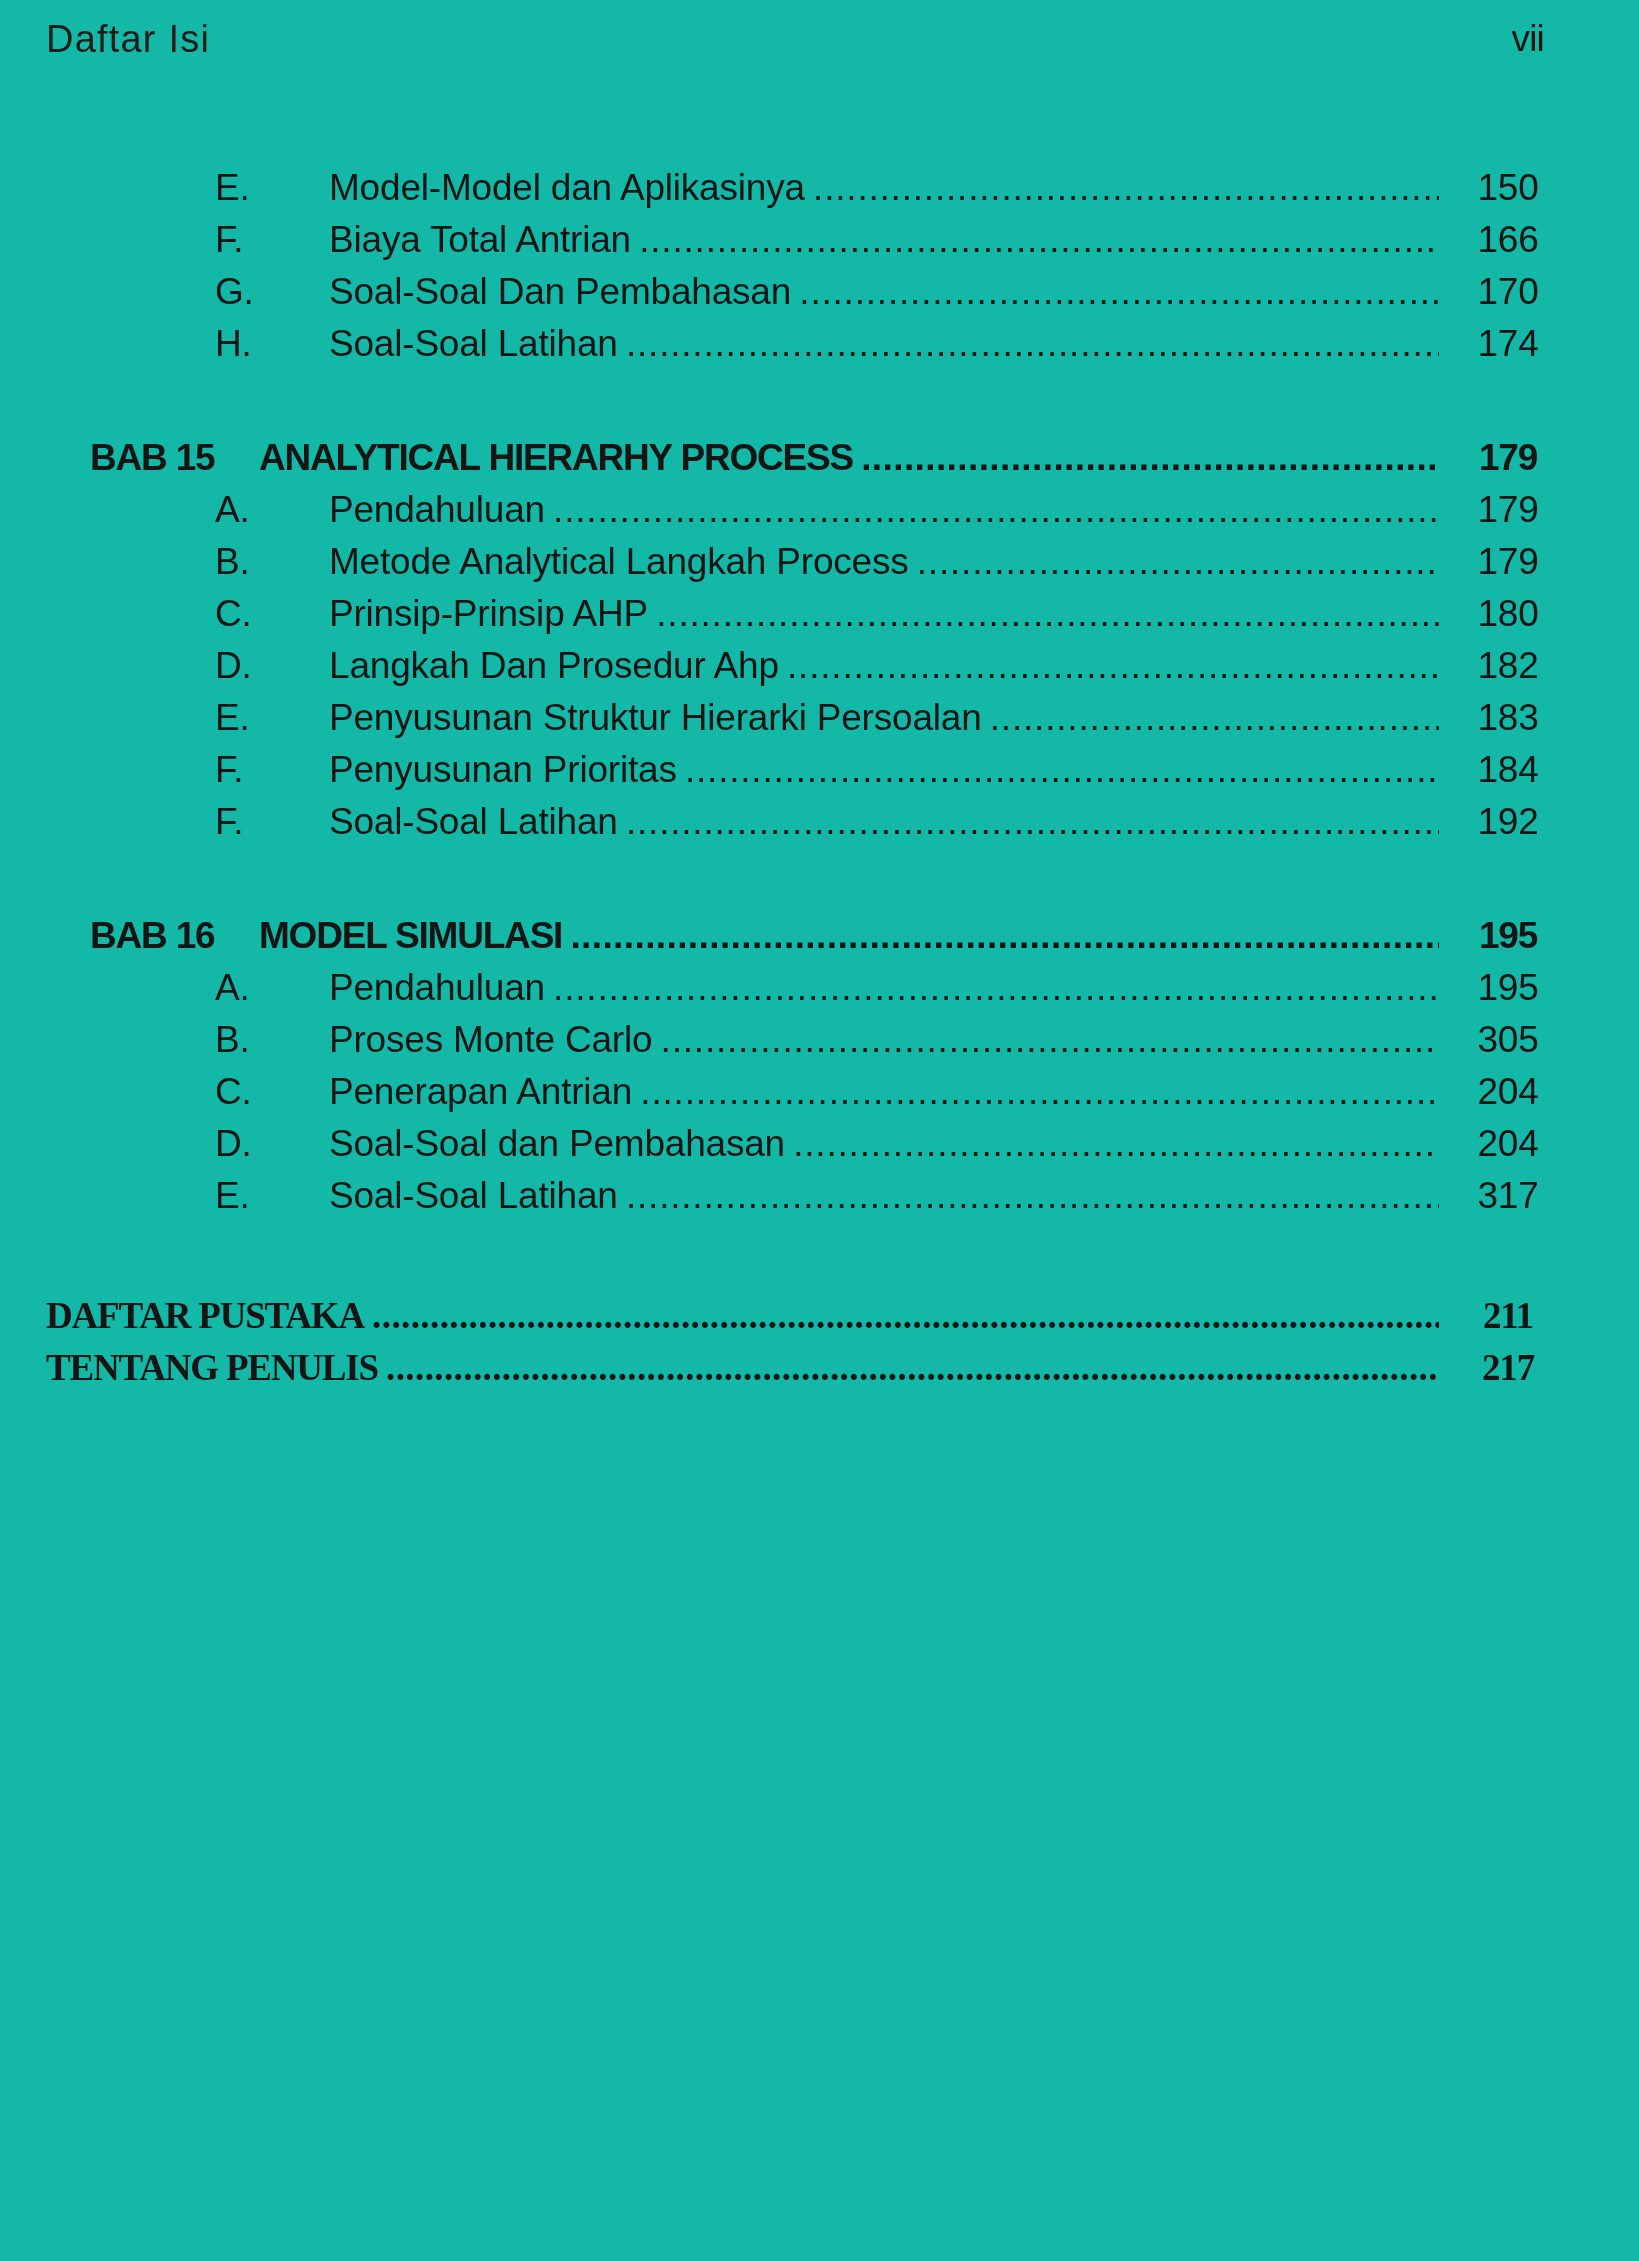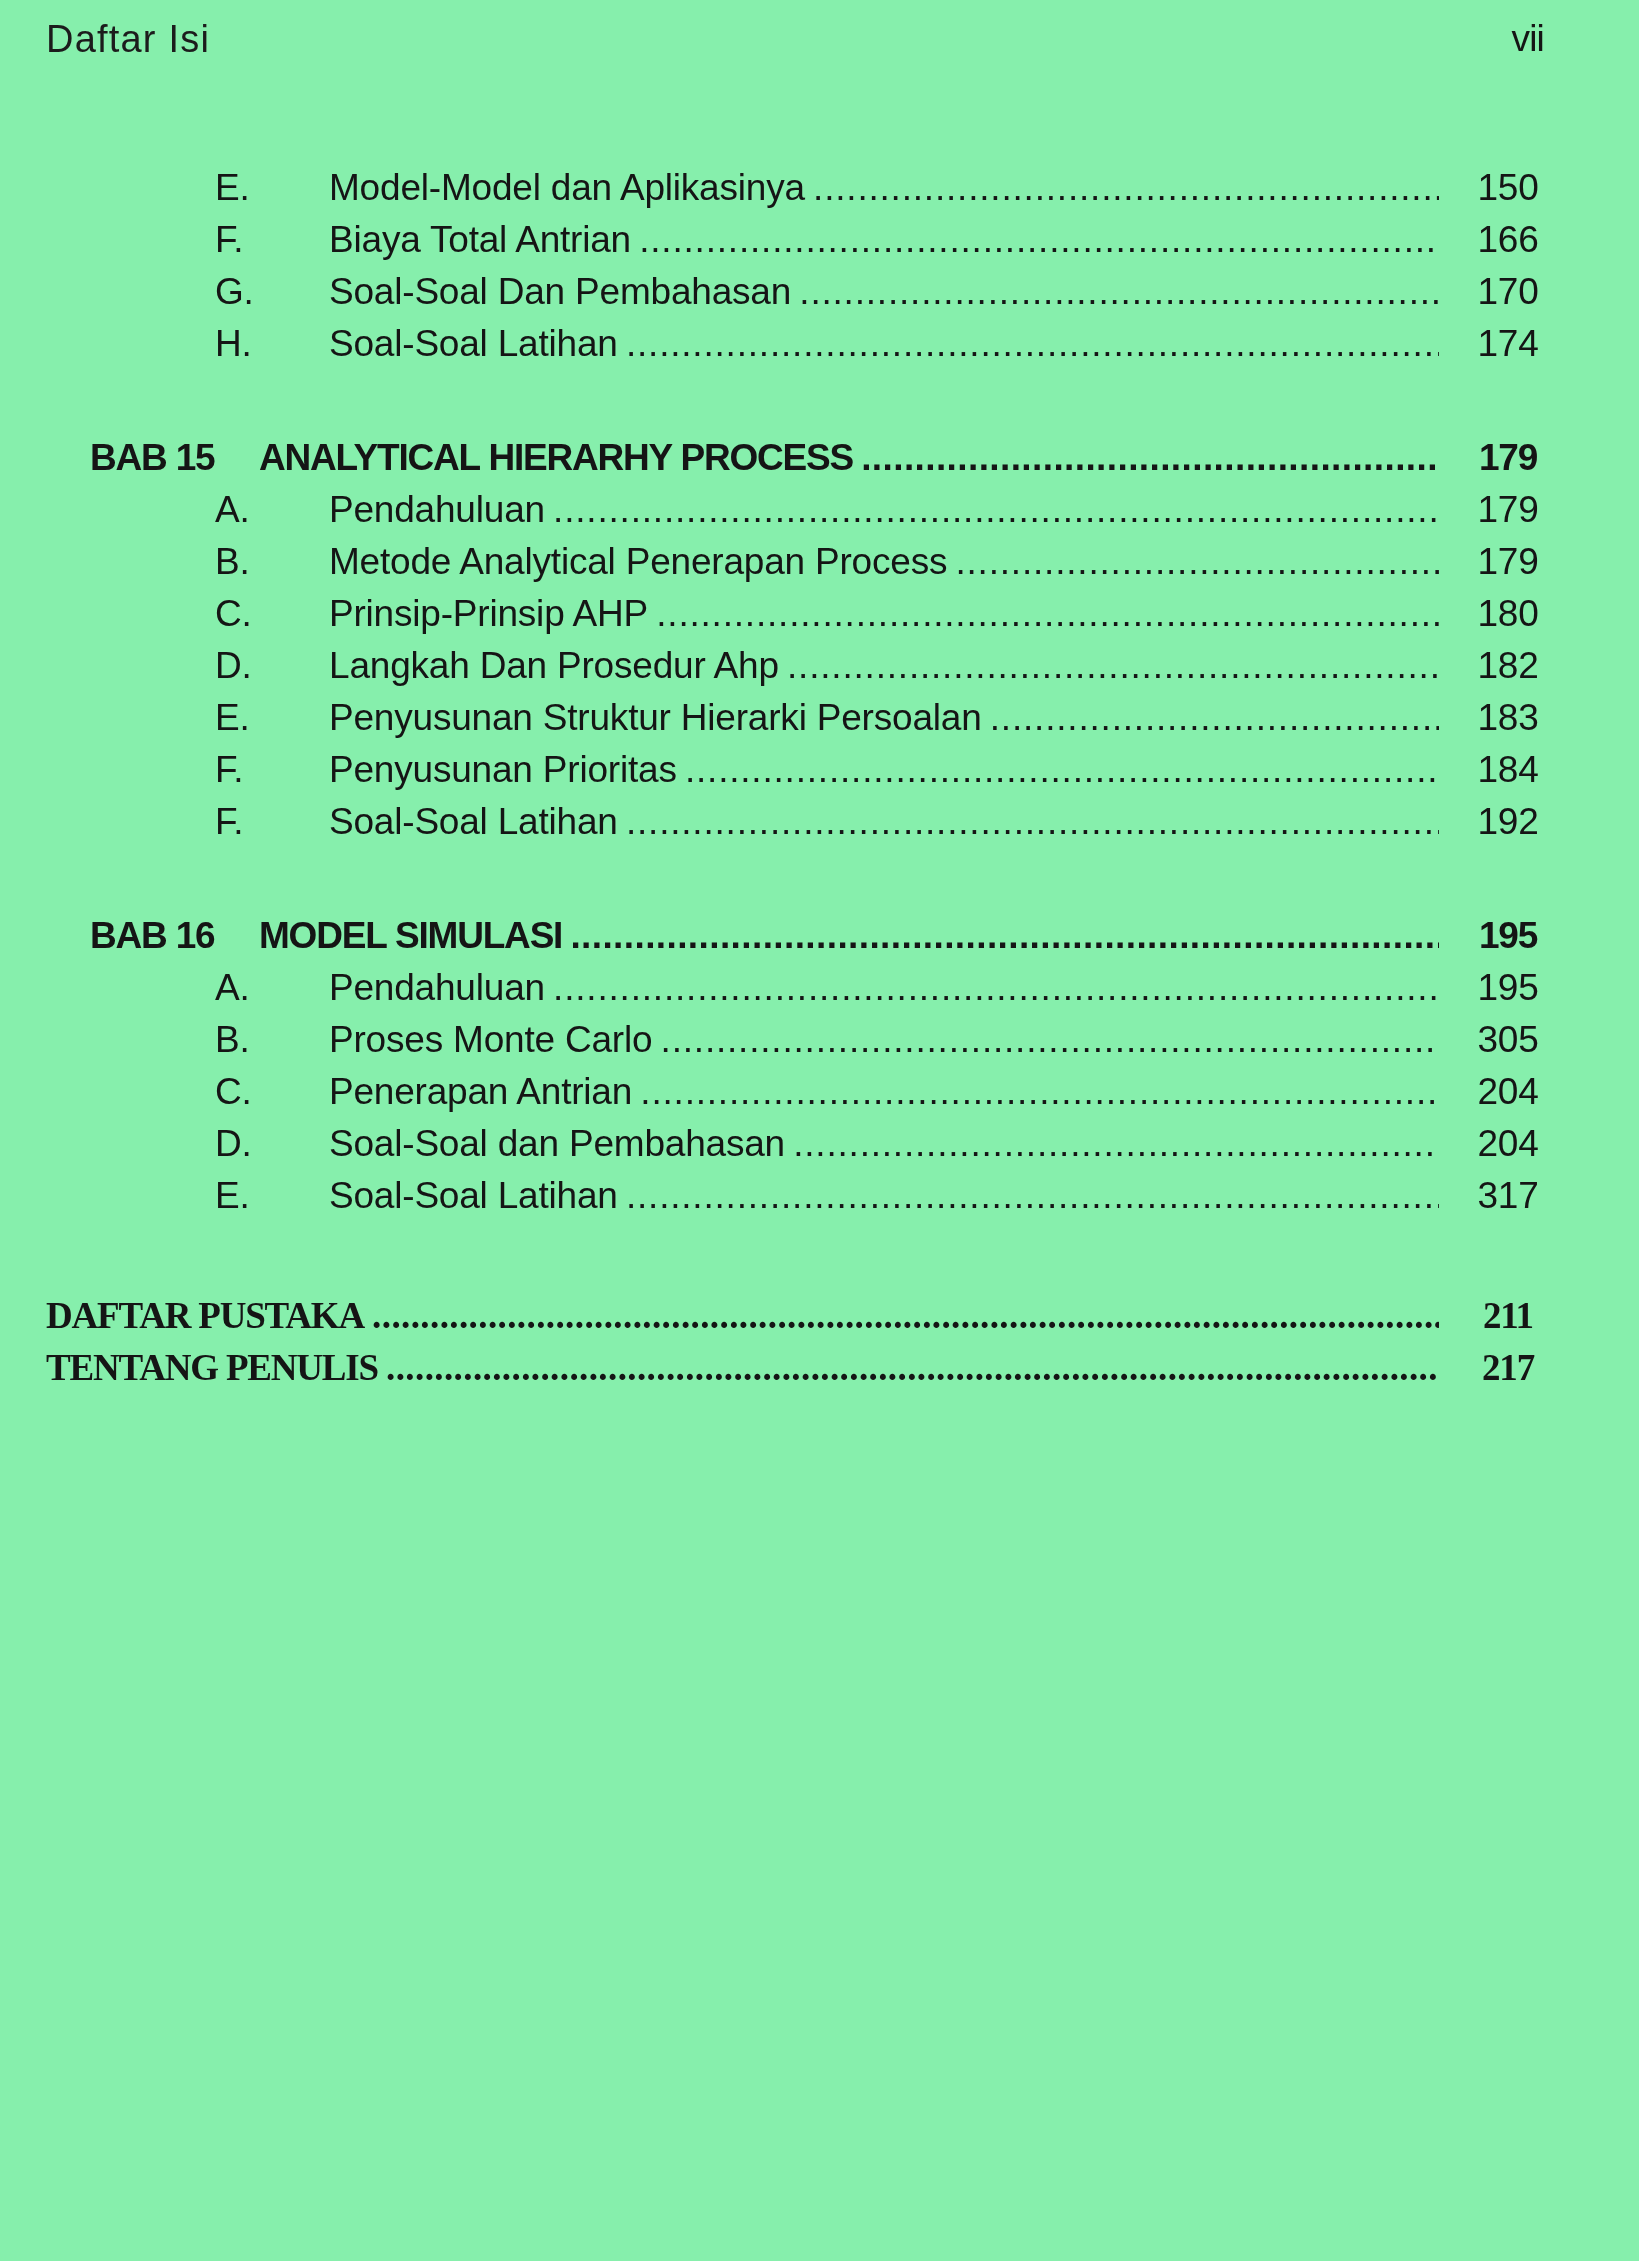--- a/index.html
+++ b/index.html
@@ -1,21 +1,21 @@
 <!DOCTYPE html>
 <html style="font-size:13px"><head>
 <meta charset="utf-8">
 <style>
   * { margin: 0; padding: 0; box-sizing: border-box; }
   html, body { background: #ffffff; }
   .page {
     position: relative;
     width: 1639px;
     height: 2261px;
-    background: #86efac;
+    background: #14b8a6;
     color: #151515;
     font-family: "Liberation Sans", sans-serif;
     overflow: hidden;
   }
   .page-header {
     position: absolute;
     top: 18px;
     left: 46px;
     right: 95px;
     display: flex;
@@ -130,21 +130,21 @@
         <div class="row">
           <span class="cell-indent"></span>
           <span class="cell-letter">A.</span>
           <span class="cell-title">Pendahuluan</span>
           <span class="leader">............................................................................................................................................................................................................................</span>
           <span class="cell-page">179</span>
         </div>
         <div class="row">
           <span class="cell-indent"></span>
           <span class="cell-letter">B.</span>
-          <span class="cell-title">Metode Analytical Penerapan Process</span>
+          <span class="cell-title">Metode Analytical Langkah Process</span>
           <span class="leader">............................................................................................................................................................................................................................</span>
           <span class="cell-page">179</span>
         </div>
         <div class="row">
           <span class="cell-indent"></span>
           <span class="cell-letter">C.</span>
           <span class="cell-title">Prinsip-Prinsip AHP</span>
           <span class="leader">............................................................................................................................................................................................................................</span>
           <span class="cell-page">180</span>
         </div>

